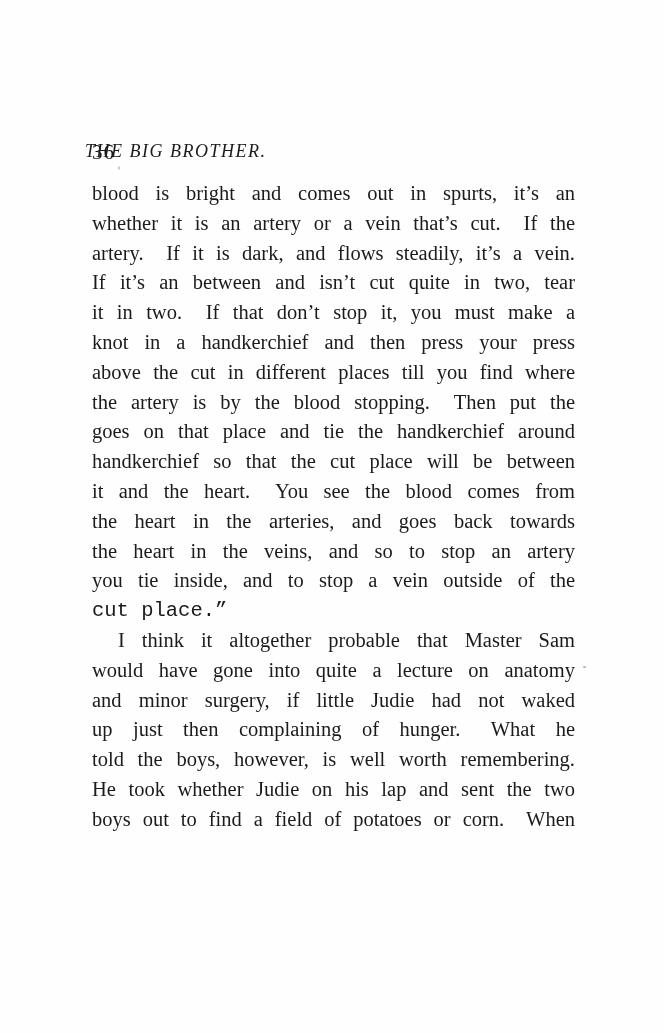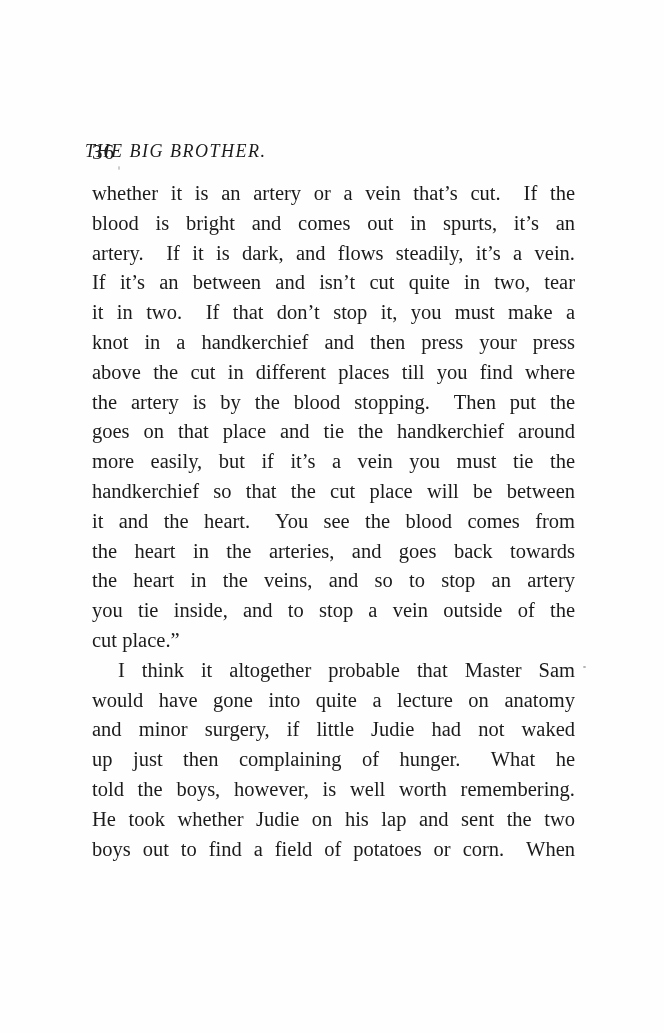--- a/index.html
+++ b/index.html
@@ -49,20 +49,21 @@
     width: 483px;
     font-size: 20.5px;
     line-height: 29.8px;
   }
   .line {
     text-align: justify;
     text-align-last: justify;
   }
   .line.para-end {
     text-align-last: left;
+    font-family: Liberation Mono, monospace;
   }
   .line.indent {
     text-indent: 26px;
   }
   .speckle {
     position: absolute;
     background: #b0b0b0;
     border-radius: 50%;
   }
   .speckle.s1 { left: 583px; top: 666px; width: 3px; height: 2px; }
@@ -72,30 +73,29 @@
 <body>
 
 <div class="page">
 
   <div class="header">
     <span class="page-number">36</span>
     <span class="running-title">THE BIG BROTHER.</span>
   </div>
 
   <div class="body-text">
+    <div class="line">blood is bright and comes out in spurts, it’s an</div>
     <div class="line">whether it is an artery or a vein that’s cut.  If the</div>
-    <div class="line">blood is bright and comes out in spurts, it’s an</div>
     <div class="line">artery.  If it is dark, and flows steadily, it’s a vein.</div>
     <div class="line">If it’s an between and isn’t cut quite in two, tear</div>
     <div class="line">it in two.  If that don’t stop it, you must make a</div>
     <div class="line">knot in a handkerchief and then press your press</div>
     <div class="line">above the cut in different places till you find where</div>
     <div class="line">the artery is by the blood stopping.  Then put the</div>
     <div class="line">goes on that place and tie the handkerchief around</div>
-    <div class="line">more easily, but if it’s a vein you must tie the</div>
     <div class="line">handkerchief so that the cut place will be between</div>
     <div class="line">it and the heart.  You see the blood comes from</div>
     <div class="line">the heart in the arteries, and goes back towards</div>
     <div class="line">the heart in the veins, and so to stop an artery</div>
     <div class="line">you tie inside, and to stop a vein outside of the</div>
     <div class="line para-end">cut place.”</div>
 
     <div class="line indent">I think it altogether probable that Master Sam</div>
     <div class="line">would have gone into quite a lecture on anatomy</div>
     <div class="line">and minor surgery, if little Judie had not waked</div>

